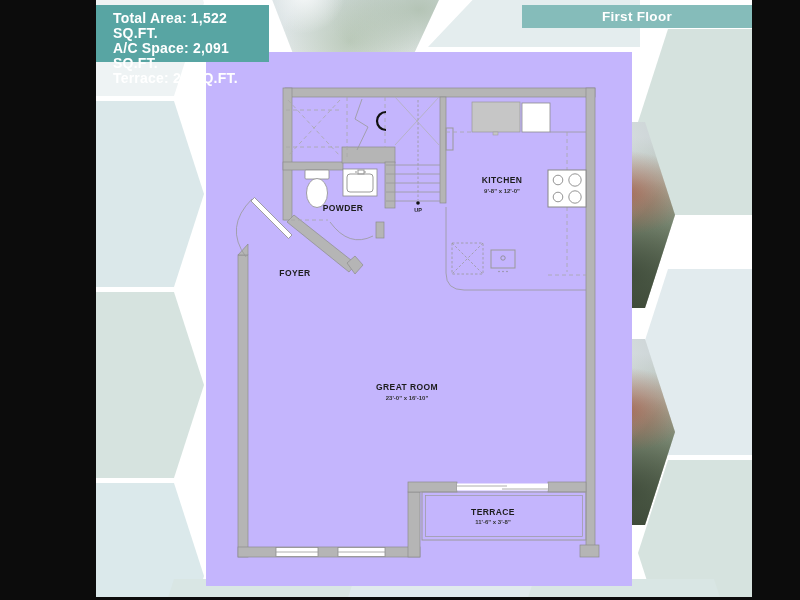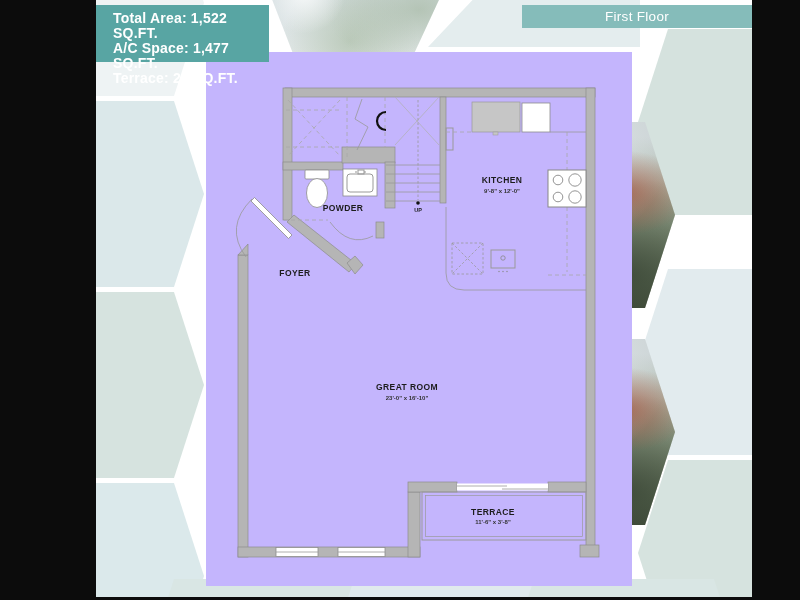--- a/index.html
+++ b/index.html
@@ -15,21 +15,21 @@
      linear-gradient(180deg,#cdd8de,#d6dfe2 55%,#e2e8e8)}
   .photoB{background:
      radial-gradient(ellipse at 78% 38%, rgba(164,86,66,.8), rgba(164,86,66,0) 26%),
      radial-gradient(ellipse at 62% 16%, rgba(222,229,230,.9), rgba(222,229,230,0) 40%),
      radial-gradient(ellipse at 80% 82%, rgba(56,68,52,.8), rgba(56,68,52,0) 45%),
      linear-gradient(180deg,#ccd4d6 8%,#aab8a6 38%,#8b9a82 58%,#5d6c55 88%,#47523f)}
   .infoBox{position:absolute;left:0;top:5px;width:173px;height:57px;background:#58a5a3;
      color:#fff;font-weight:bold;font-size:14px;line-height:15px;padding:6px 16px 0 17px;
      box-sizing:border-box;z-index:5;letter-spacing:.2px}
   .floorBar{position:absolute;left:426px;top:5px;width:230px;height:23px;background:#85bcba;
-     color:#fff;font-weight:normal;font-size:13.5px;display:flex;align-items:center;
+     color:#fff;font-weight:bold;font-size:13.5px;display:flex;align-items:center;
      justify-content:center;z-index:5;letter-spacing:.3px}
   .paper{position:absolute;left:110px;top:52px;width:426px;height:534px;background:#c4b5fd;z-index:2}
   svg{display:block}
   .wall{fill:#b5b5b5;stroke:#8c8c8c;stroke-width:.7}
   .thin{stroke:#999;fill:none;stroke-width:1}
   .thin2{stroke:#8c8c8c;fill:#fff;stroke-width:.8}
   .ln{stroke:#999;stroke-width:.8;fill:none}
   .dash{stroke:#a8a8a8;stroke-dasharray:4 3;fill:none;stroke-width:.8}
   .dash2{stroke:#9a9a9a;stroke-dasharray:2.5 2;fill:none;stroke-width:.8}
   .lbl{font:bold 8.5px "Liberation Sans",sans-serif;fill:#1c1c1c;text-anchor:middle;letter-spacing:.4px}
@@ -53,21 +53,21 @@
   <div class="hex photoB" style="left:339px;top:122px"></div>
   <div class="hex" style="left:542px;top:269px;background:#e2ebee"></div>
   <div class="hex photoB" style="left:339px;top:339px"></div>
   <div class="hex" style="left:542px;top:460px;background:#d6e3df"></div>
   <div class="hex" style="left:48px;top:579px;background:#d9e6e4"></div>
   <div class="hex" style="left:228px;top:579px;background:#e0eaed"></div>
   <div class="hex" style="left:408px;top:579px;background:#d9e6e4"></div>
 
   <div class="infoBox">
     <div>Total Area: 1,522 SQ.FT.</div>
-    <div>A/C Space: 1,477 SQ.FT.</div>
+    <div>A/C Space: 2,091 SQ.FT.</div>
     <div>Terrace: 21 SQ.FT.</div>
   </div>
 
   <div class="floorBar">
     <span>First Floor</span>
   </div>
 
   <div class="paper">
     <svg width="426" height="534" viewBox="0 0 426 534">
 

